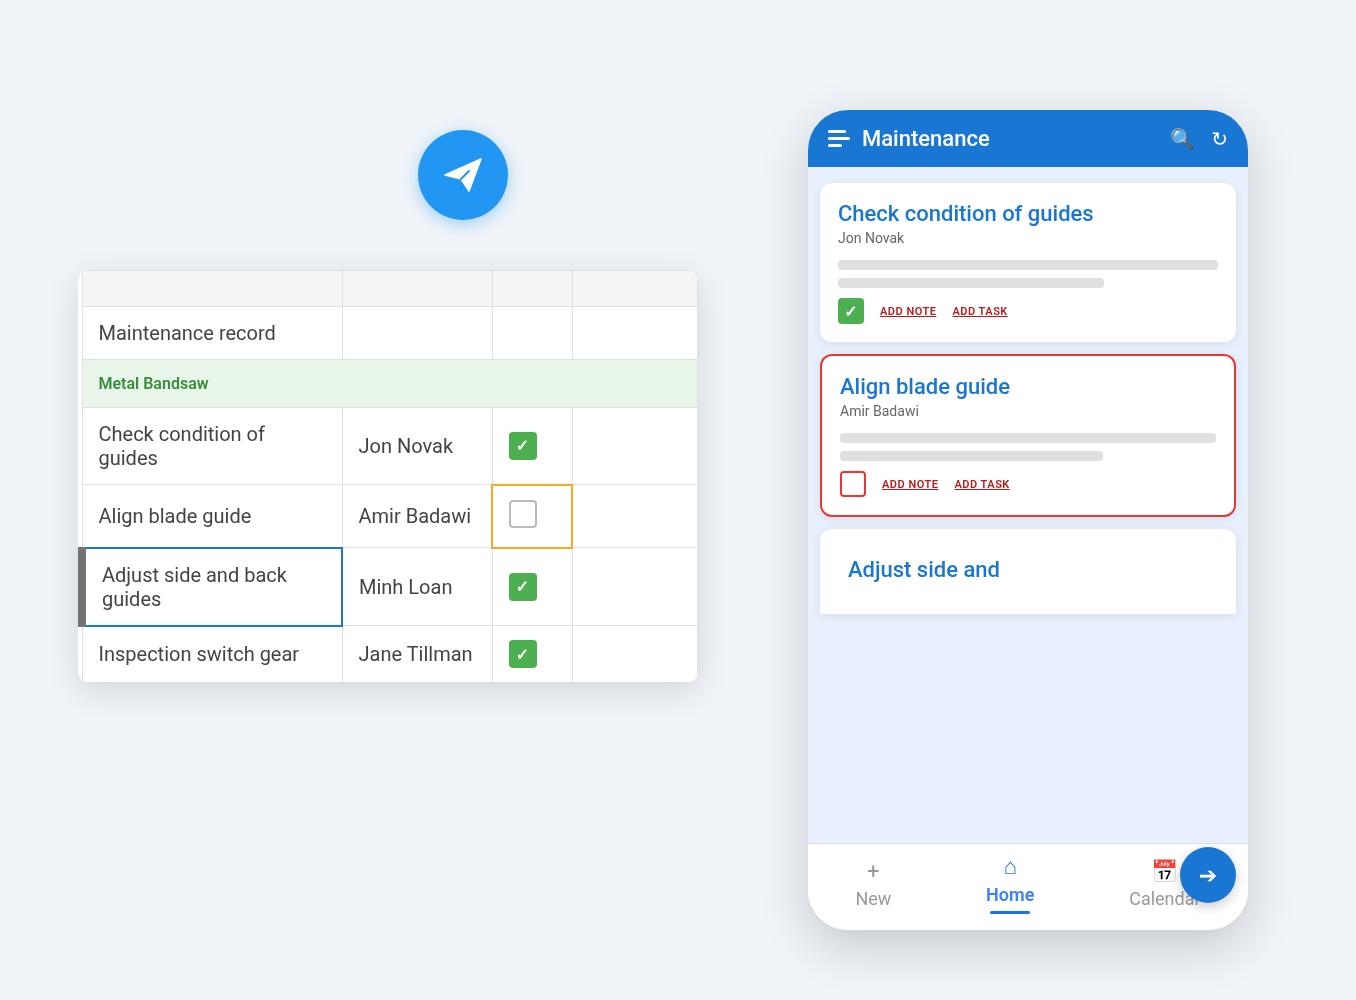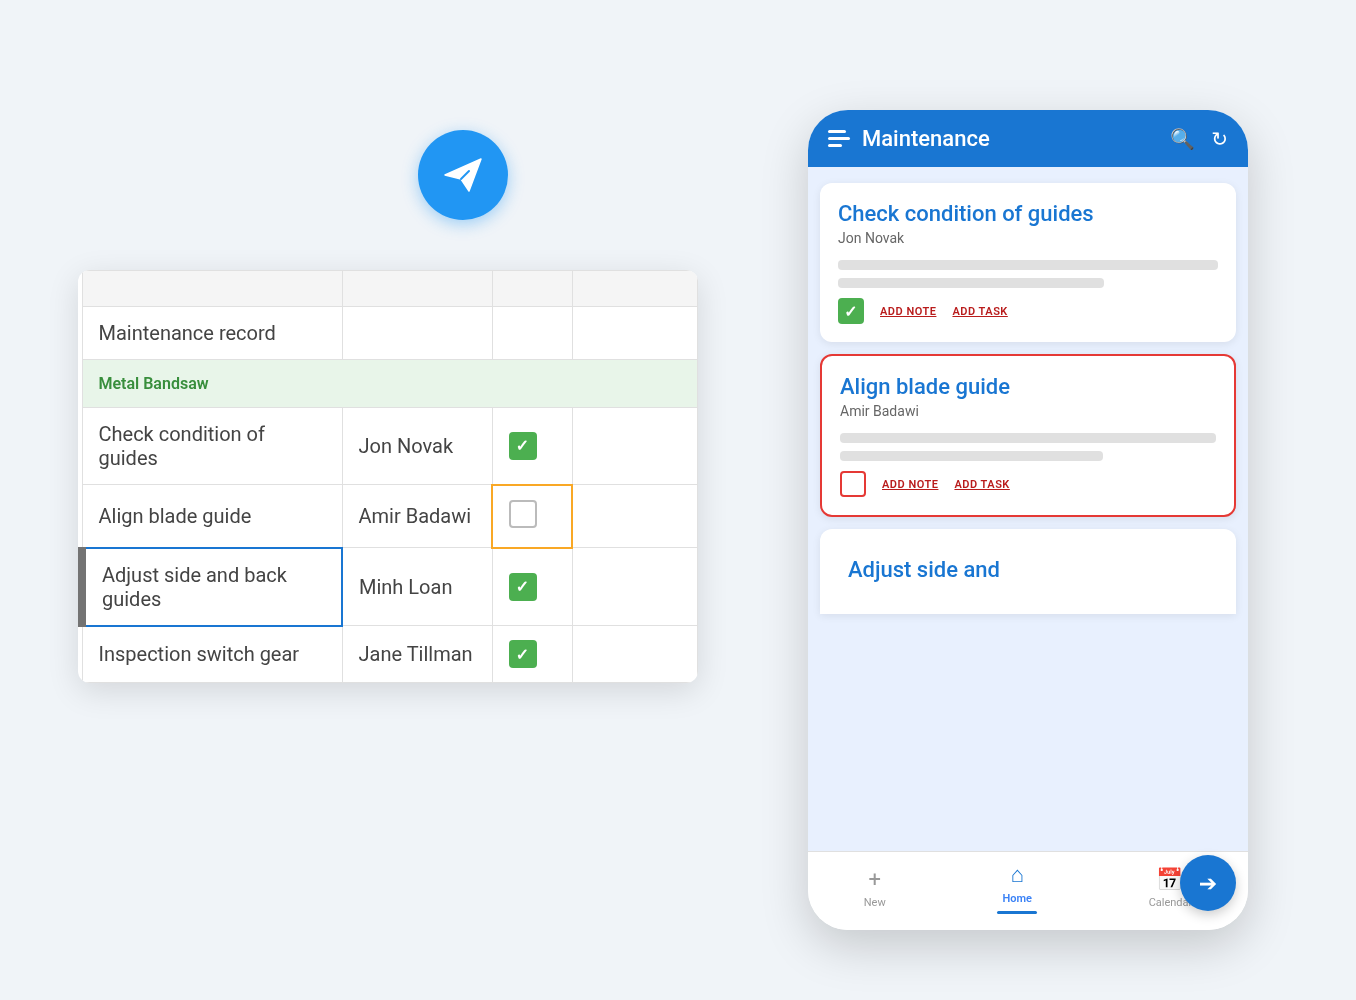--- a/index.html
+++ b/index.html
@@ -323,21 +323,21 @@
     .nav-icon {
       font-size: 22px;
       color: #999;
     }
 
     .nav-icon.active {
       color: #1976D2;
     }
 
     .nav-label {
-      font-size: 11px;
+      font-size: 18px;
       color: #999;
     }
 
     .nav-label.active {
       color: #3b82f6;
       font-weight: 600;
     }
 
     .nav-indicator {
       width: 40px;

